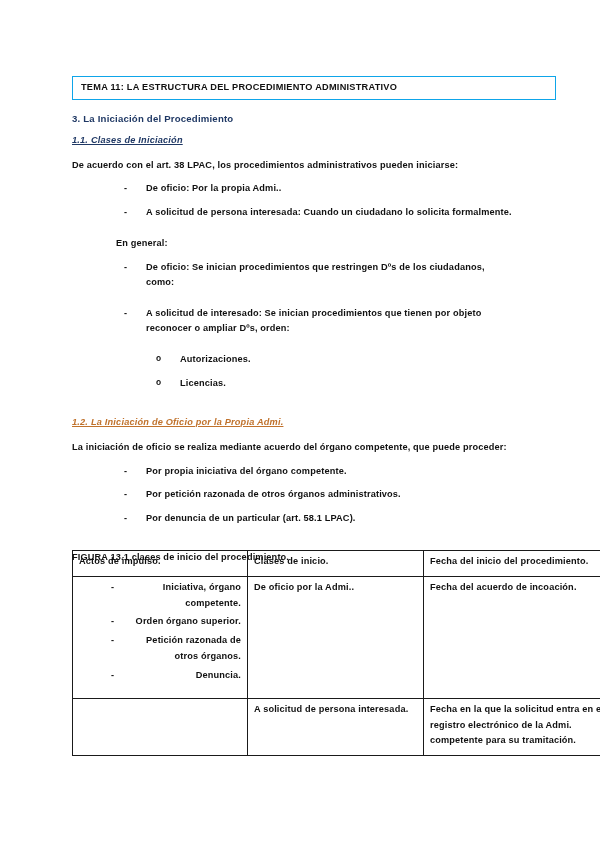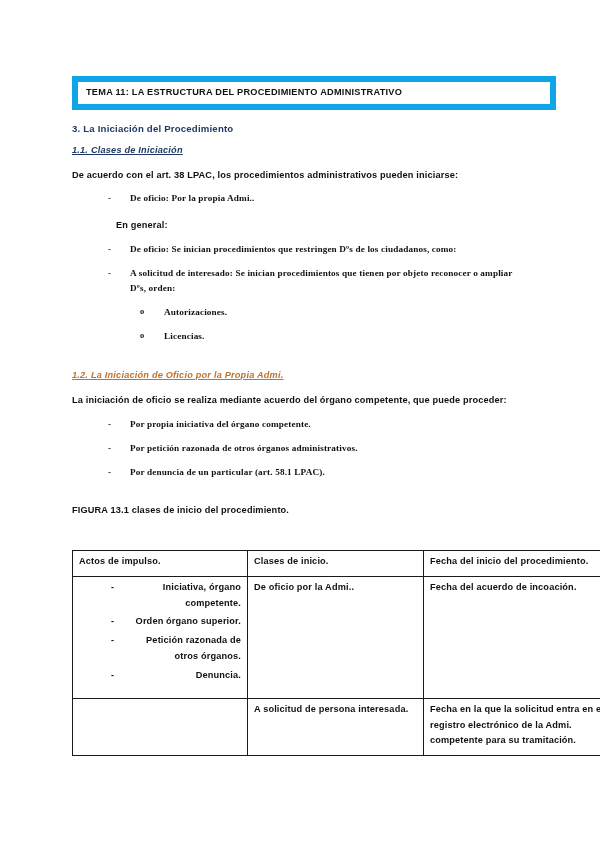--- a/index.html
+++ b/index.html
@@ -26,21 +26,21 @@
 
   .content {
     position: absolute;
     left: 72px;
     top: 76px;
     width: 456px;
   }
 
   
   .title-box {
-    border: 6px solid #0ea5e9;
+    border: 1px solid #0ea5e9;
     padding: 5px 8px 6px 8px;
     box-sizing: border-box;
     width: 484px;
     margin-left: 0;
   }
   .title-box .title-text {
     font-size: 9.2px;
     font-weight: bold;
     letter-spacing: 0.25px;
     color: #111111;
@@ -76,23 +76,22 @@
     color: #111111;
     margin-top: 13px;
     line-height: 1.62;
     letter-spacing: 0.15px;
   }
   .para.tight { margin-top: 12px; margin-left: 44px; }
 
   
   ul.lvl1, ul.lvl2 {
     list-style: none;
-    margin: 0;
+    margin: 16px;
     padding: 0;
-    font-family: Liberation Serif, serif;
   }
   ul.lvl1 { margin-top: 9px; }
   ul.lvl2 { margin-top: 0; }
 
   ul.lvl1 > li {
     position: relative;
     padding-left: 58px;
     font-size: 9.2px;
     font-weight: bold;
     color: #111111;
@@ -200,20 +199,21 @@
     </div>
 
     <div class="h1">3. La Iniciación del Procedimiento</div>
 
     <div class="h2">1.1. Clases de Iniciación</div>
 
     <div class="para">De acuerdo con el art. 38 LPAC, los procedimientos administrativos pueden iniciarse:</div>
 
     <ul class="lvl1">
       <li>De oficio: Por la propia Admi..</li>
+      <li>A solicitud de persona interesada: Cuando un ciudadano lo solicita formalmente.</li>
     </ul>
 
     <div class="para tight">En general:</div>
 
     <ul class="lvl1">
       <li class="no-gap">De oficio: Se inician procedimientos que restringen Dºs de los ciudadanos, como:</li>
     </ul>
 
     <ul class="lvl1">
       <li class="no-gap">A solicitud de interesado: Se inician procedimientos que tienen por objeto reconocer o ampliar Dºs, orden:</li>

